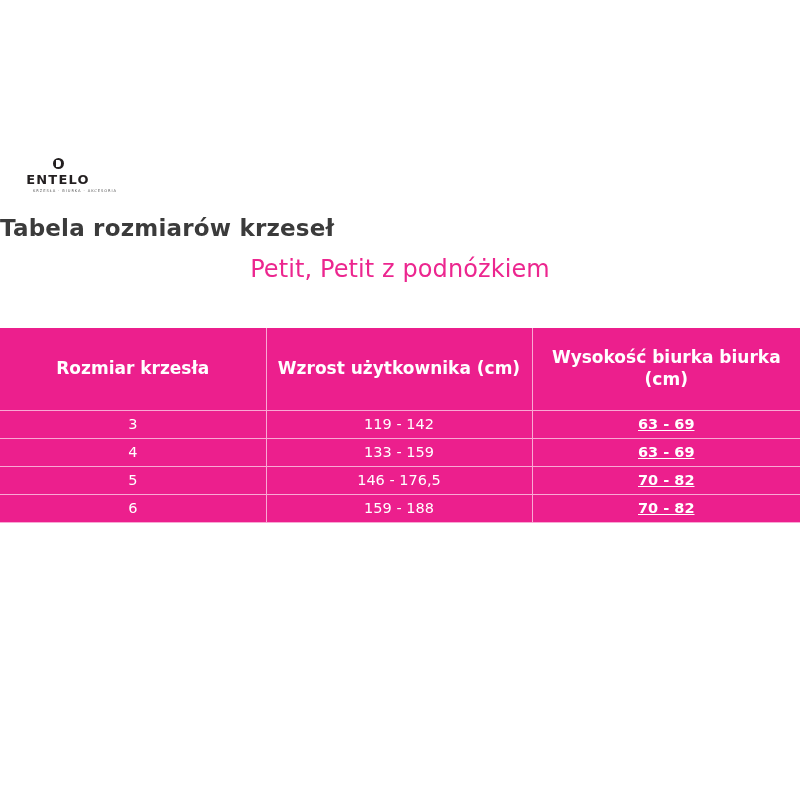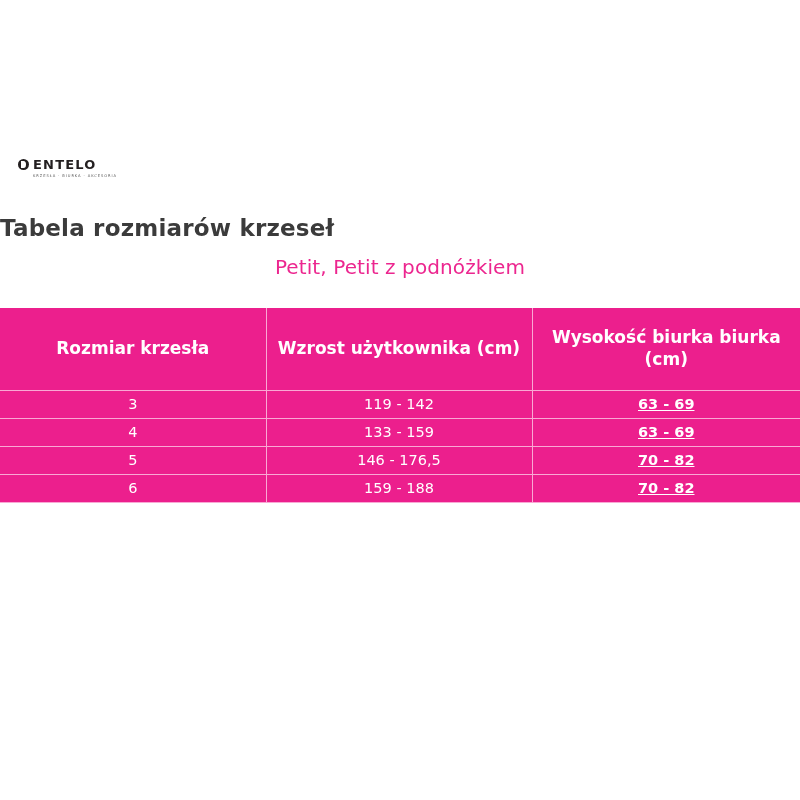--- a/index.html
+++ b/index.html
@@ -36,20 +36,21 @@
   .logo {
     position: absolute;
     left: 18px;
     top: 15px;
     width: 80px;
   }
   .logo-row {
     display: flex;
     align-items: center;
     gap: 4px;
+    flex-direction: column;
   }
   .logo-mark {
     width: 11px;
     height: 11px;
     border-radius: 50%;
     background: #231f20;
     position: relative;
     flex: 0 0 auto;
   }
   .logo-mark::after {
@@ -91,30 +92,31 @@
     font-weight: bold;
     color: #3b3b3b;
     letter-spacing: 0.2px;
   }
   .subtitle {
     position: absolute;
     left: 0;
     top: 112px;
     width: 800px;
     text-align: center;
-    font-size: 20px;
+    font-size: 24px;
     color: #ec268f;
     letter-spacing: 0.1px;
   }
 
   
   .table-wrap {
     position: relative;
     background: #ec1f8d;
     padding: 0;
+    margin-top: 20px;
   }
   table.sizes {
     border-collapse: collapse;
     width: 800px;
     table-layout: fixed;
   }
   table.sizes col.c1 { width: 266px; }
   table.sizes col.c2 { width: 266px; }
   table.sizes col.c3 { width: 268px; }
 

